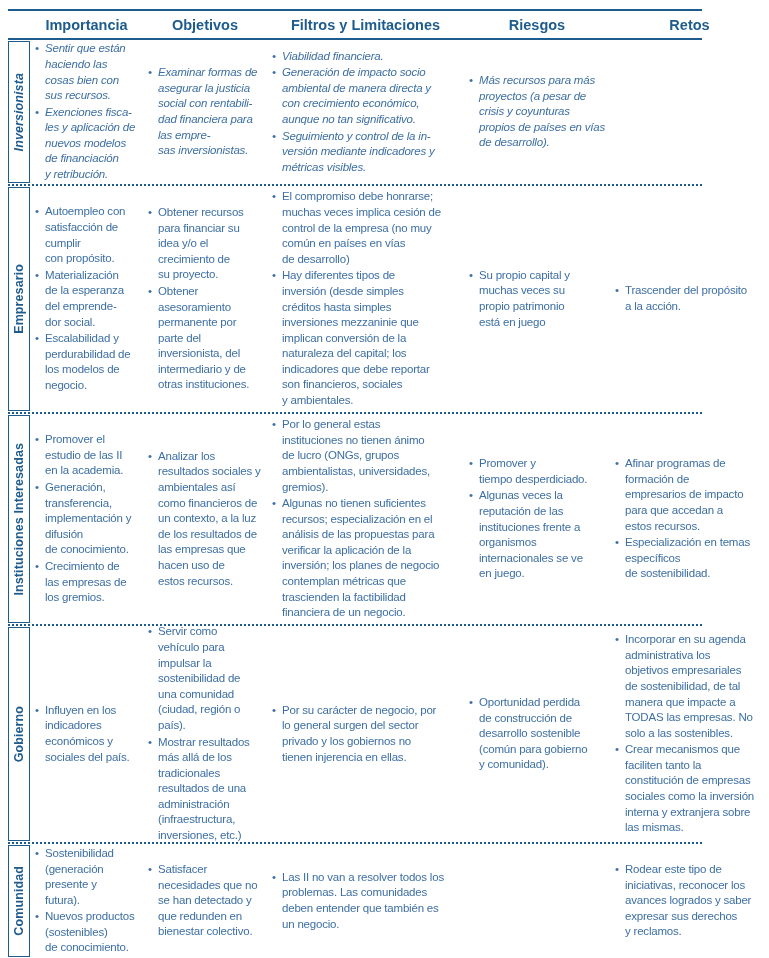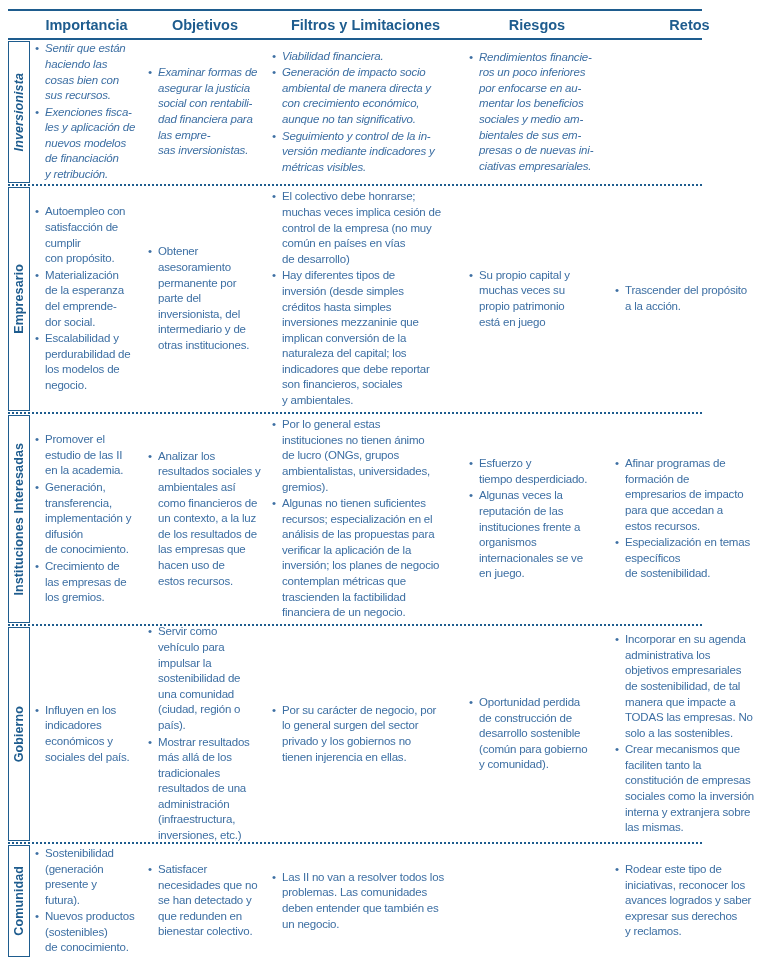--- a/index.html
+++ b/index.html
@@ -79,28 +79,25 @@
 ambiental de manera directa y
 con crecimiento económico,
 aunque no tan significativo.</li>
             <li>Seguimiento y control de la in-
 versión mediante indicadores y
 métricas visibles.</li>
           </ul>
         </div>
     <div class="cell">
           <ul>
-            <li>Rendimientos financie-
-ros un poco inferiores
-por enfocarse en au-
-mentar los beneficios
-sociales y medio am-
-bientales de sus em-
-presas o de nuevas ini-
-ciativas empresariales.</li>
+            <li>Más recursos para más
+proyectos (a pesar de
+crisis y coyunturas
+propios de países en vías
+de desarrollo).</li>
           </ul>
         </div>
   </div>
       <div class="grid-row row">
     <div class="label-cell">
       <span class="label-text">Empresario</span>
     </div>
     <div class="cell">
           <ul>
             <li>Autoempleo con
@@ -112,32 +109,37 @@
 del emprende-
 dor social.</li>
             <li>Escalabilidad y
 perdurabilidad de
 los modelos de
 negocio.</li>
           </ul>
         </div>
     <div class="cell">
           <ul>
+            <li>Obtener recursos
+para financiar su
+idea y/o el
+crecimiento de
+su proyecto.</li>
             <li>Obtener
 asesoramiento
 permanente por
 parte del
 inversionista, del
 intermediario y de
 otras instituciones.</li>
           </ul>
         </div>
     <div class="cell">
           <ul>
-            <li>El colectivo debe honrarse;
+            <li>El compromiso debe honrarse;
 muchas veces implica cesión de
 control de la empresa (no muy
 común en países en vías
 de desarrollo)</li>
             <li>Hay diferentes tipos de
 inversión (desde simples
 créditos hasta simples
 inversiones mezzaninie que
 implican conversión de la
 naturaleza del capital; los
@@ -205,21 +207,21 @@
 análisis de las propuestas para
 verificar la aplicación de la
 inversión; los planes de negocio
 contemplan métricas que
 trascienden la factibilidad
 financiera de un negocio.</li>
           </ul>
         </div>
     <div class="cell">
           <ul>
-            <li>Esfuerzo y
+            <li>Promover y
 tiempo desperdiciado.</li>
             <li>Algunas veces la
 reputación de las
 instituciones frente a
 organismos
 internacionales se ve
 en juego.</li>
           </ul>
         </div>
     <div class="cell">

